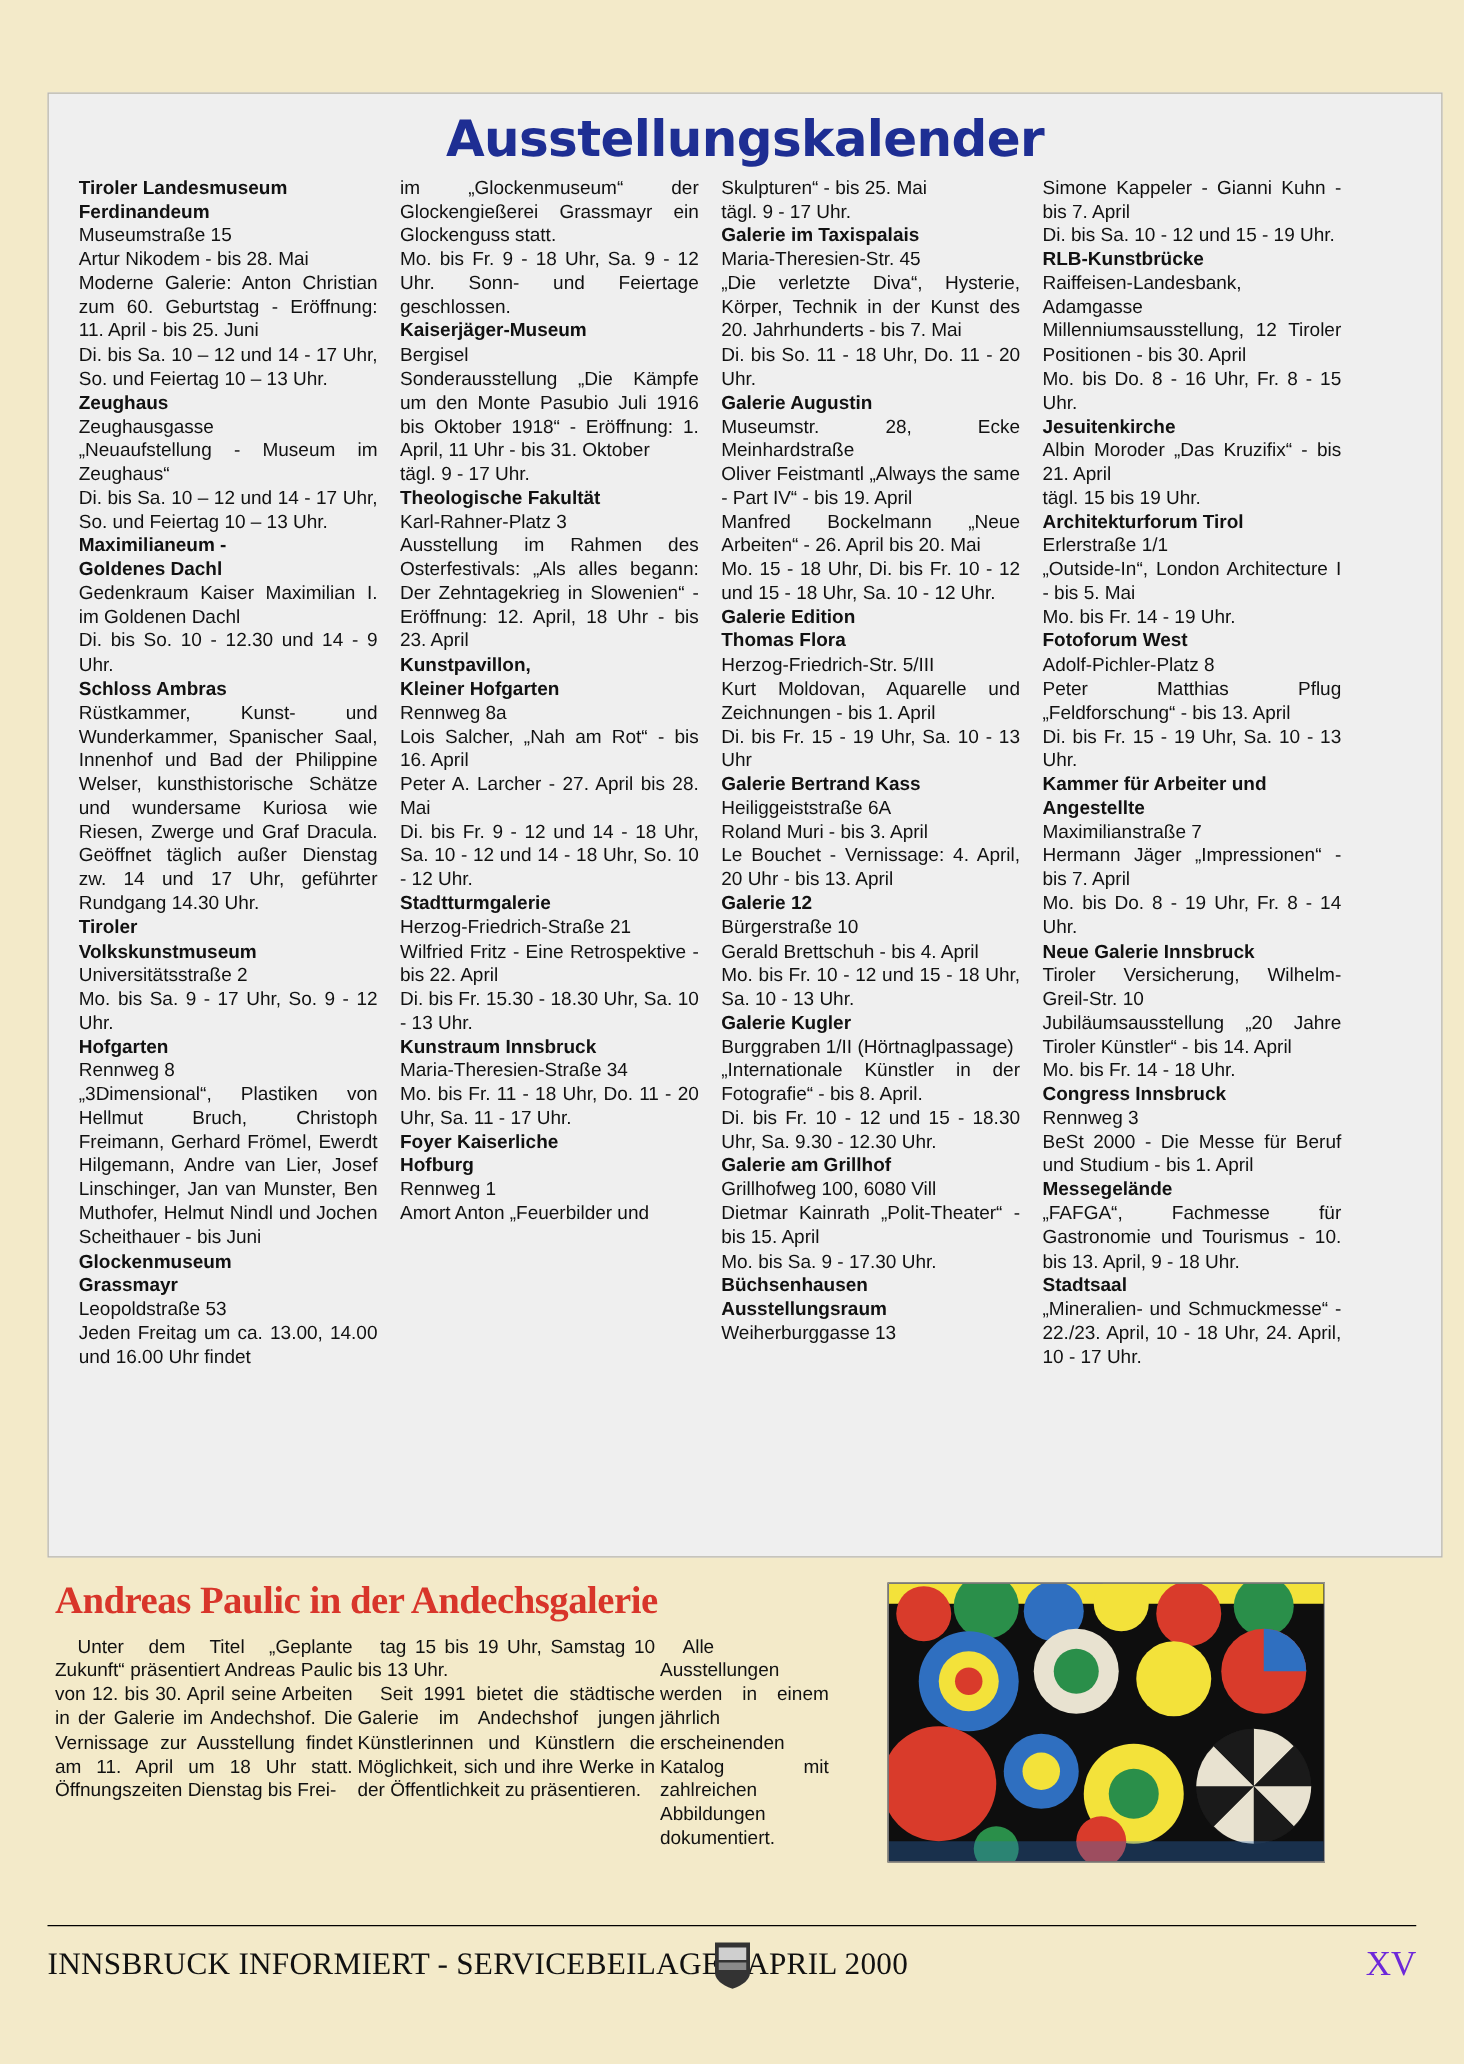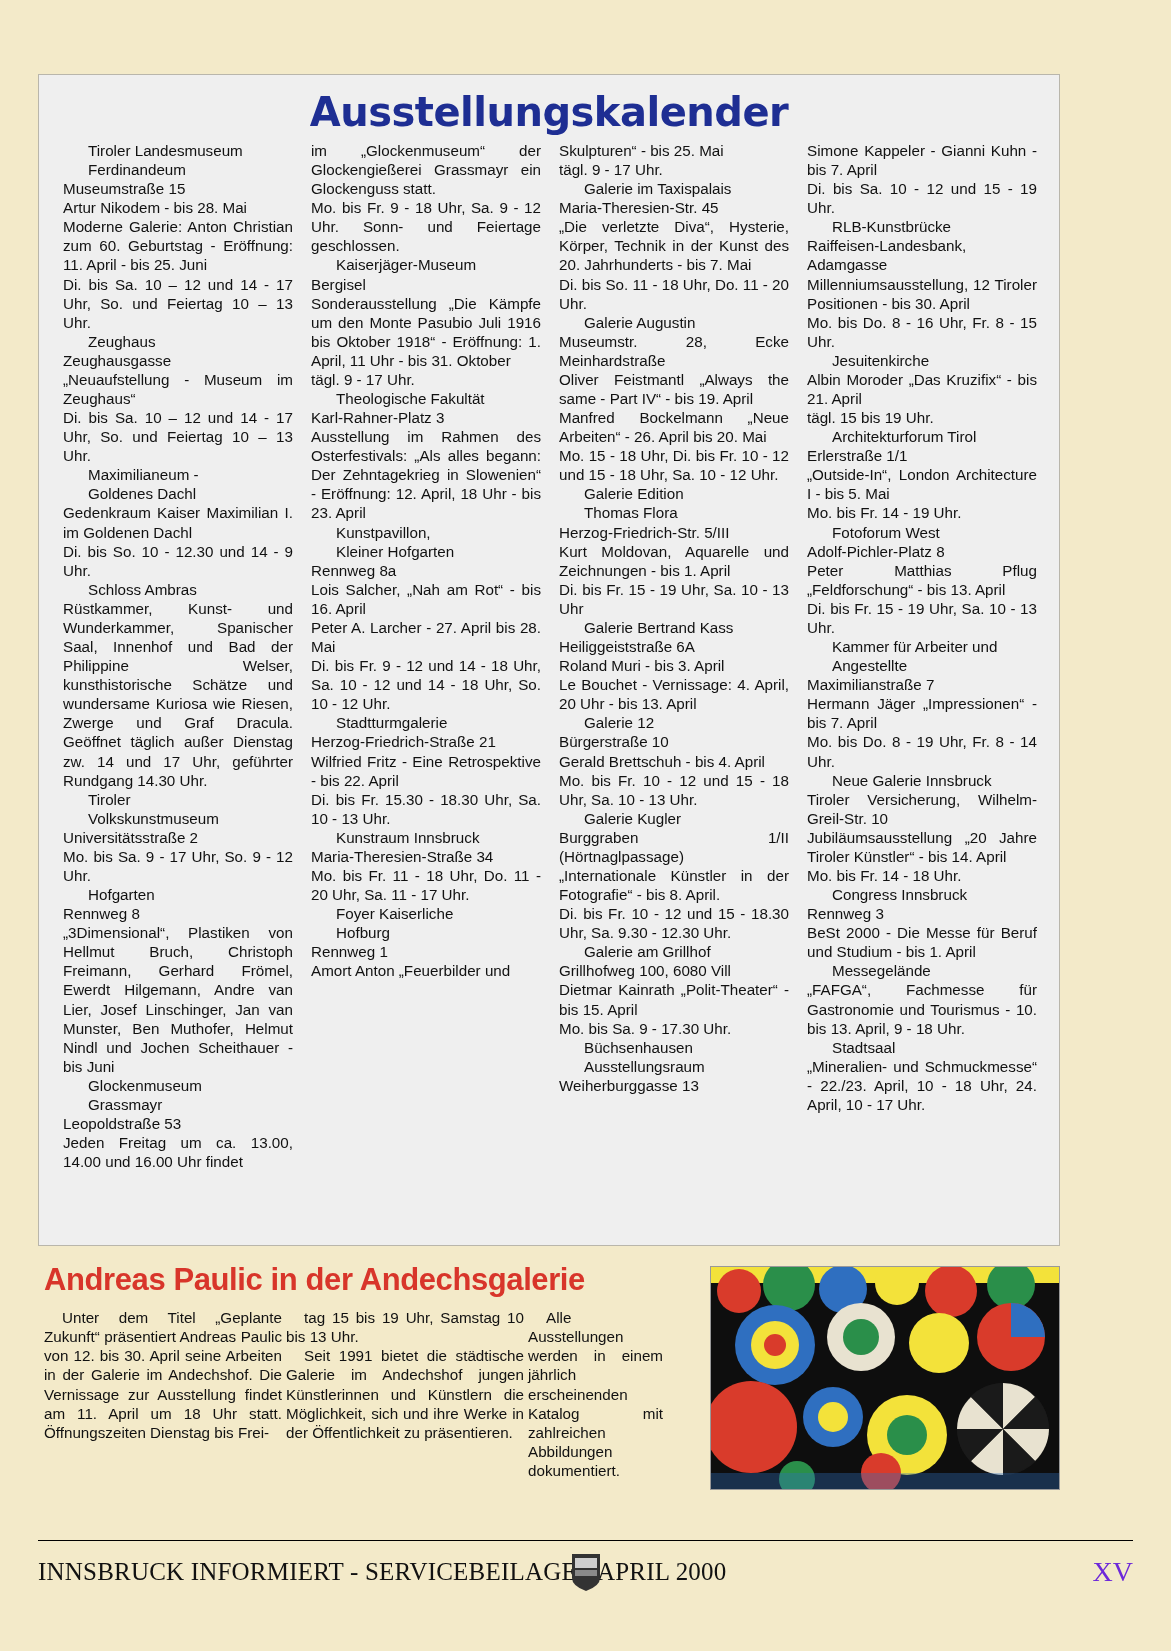--- a/index.html
+++ b/index.html
@@ -17,21 +17,21 @@
     position: relative;
     width: 1171px;
     height: 1651px;
     background: #f3eac9;
   }
   
   .calendar-box {
     position: absolute;
     left: 38px;
     top: 74px;
-    width: 1022px;
+    width: 1116px;
     height: 1172px;
     background: #efefef;
     border: 1px solid #b9b6ab;
     box-sizing: border-box;
   }
   .calendar-title {
     text-align: center;
     font-size: 40px;
     font-weight: bold;
     color: #1e2e93;
@@ -51,40 +51,39 @@
     font-size: 15.2px;
     line-height: 1.255;
     color: #111;
     text-align: justify;
     hyphens: auto;
   }
   .entry {
     margin: 0 0 0 0;
   }
   .entry .hd {
-    font-weight: normal;
+    font-weight: bold;
     display: block;
-    margin-left: 25px;
   }
   .entry .ln {
     display: block;
   }
   
   .article {
     position: absolute;
     left: 38px;
     top: 1262px;
     width: 1022px;
     height: 254px;
   }
   .article-title {
     font-size: 31px;
     font-weight: bold;
     color: #d8352a;
-    font-family: Liberation Sans, sans-serif;
+    font-family: Liberation Serif, serif;
     letter-spacing: -0.4px;
     margin: 0 0 10px 6px;
     width: 660px;
   }
   .article-cols {
     display: flex;
     gap: 4px;
     width: 650px;
     margin-left: 6px;
   }

